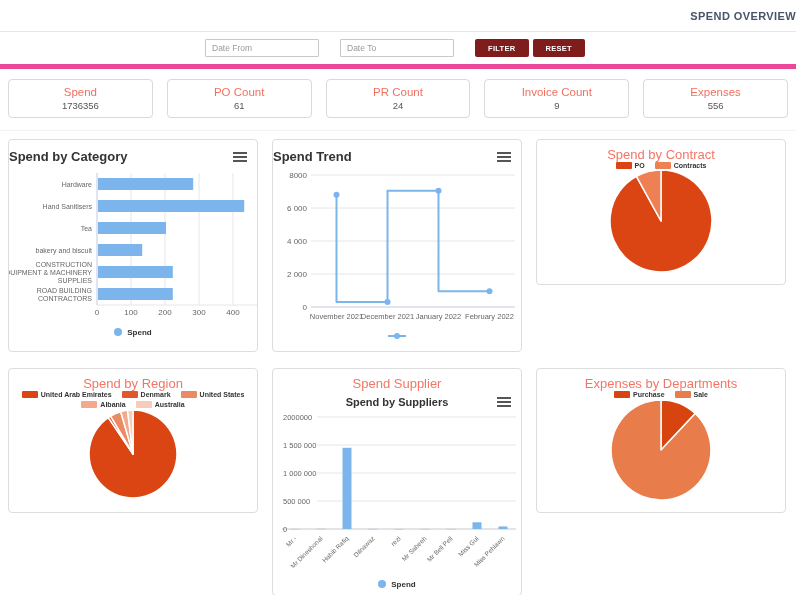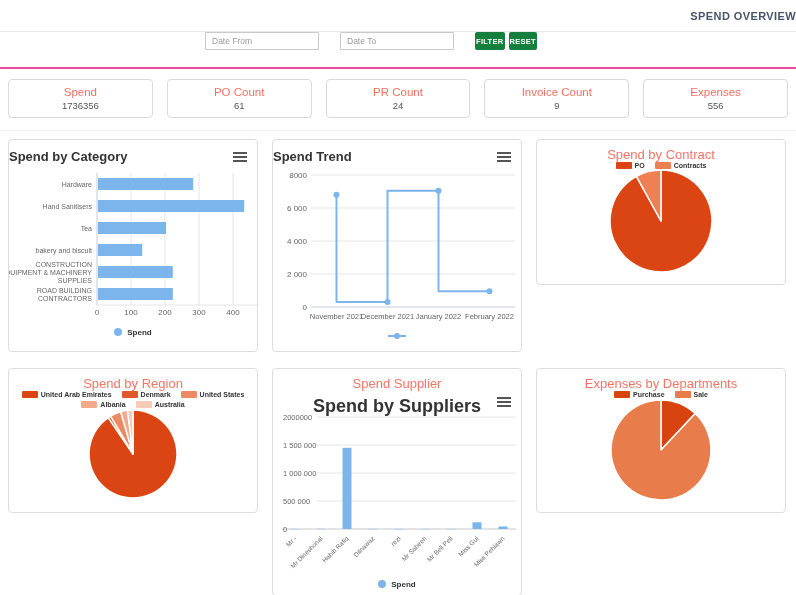--- a/index.html
+++ b/index.html
@@ -5,47 +5,47 @@
   * { margin:0; padding:0; box-sizing:border-box; }
   html,body { background:#fff; }
   .page {
     width:796px; height:595px; background:#fff; overflow:hidden; position:relative;
     font-family:"Liberation Sans", sans-serif; color:#333;
   }
   
   .topbar { height:32px; border-bottom:1px solid #e7e7e7; display:flex; align-items:center; padding-left:10px;justify-content:flex-end; }
   .topbar-title { font-size:11px; font-weight:700; color:#47546a; letter-spacing:.4px; }
   
-  .filterbar { height:37px; border-bottom:2px solid #ec4899; display:flex; padding-left:205px; }
+  .filterbar { height:37px; border-bottom:5px solid #ec4899; display:flex; align-items:center; padding-left:205px; }
   .date-input {
     width:114px; height:18px; border:1px solid #c9c9c9; border-radius:1px; font-size:8.5px;
     padding:0 6px; color:#555; margin-right:21px; font-family:"Liberation Sans", sans-serif;
   }
   .date-input::placeholder { color:#9a9a9a; }
   .btn {
-    height:18px; border:none; border-radius:2px; background:#15803d; color:#fff;
-    font-size:7.5px; font-weight:700; padding:0 1px; margin-right:4px; letter-spacing:.3px;
+    height:18px; border:none; border-radius:2px; background:#7f1d1d; color:#fff;
+    font-size:7.5px; font-weight:700; padding:0 13px; margin-right:4px; letter-spacing:.3px;
     font-family:"Liberation Sans", sans-serif; cursor:pointer;
   }
   
   .stats { display:flex; gap:14px; padding:10px 8px 12px 8px; border-bottom:1px solid #f3f3f3; }
   .stat-card {
     flex:1; height:39px; border:1px solid #d9d9d9; border-radius:4px; background:#fff;
     display:flex; flex-direction:column; align-items:center; justify-content:center;
   }
   .stat-label { font-size:11.5px; color:#F27060; }
   .stat-value { font-size:9.5px; color:#555; margin-top:2px; }
   
   .charts { display:grid; grid-template-columns:250px 250px 250px; column-gap:14px; row-gap:16px; padding:8px; align-items:start; }
   .card { width:250px; border:1px solid #ddd; border-radius:4px; background:#fff; position:relative; overflow:hidden; }
   .h213 { height:213px; } .h146 { height:146px; } .h145 { height:145px; } .h228 { height:228px; }
   .chart-title { font-size:13px; font-weight:700; color:#333; padding-top:9px; height:27px; }
   .card-title-orange { text-align:center; font-size:13px; color:#F47565; padding-top:7px; height:22px; }
   .card-title-orange.tall { height:24px; }
-  .inner-title { text-align:center; font-size:18px; font-weight:700; color:#333; height:20px; padding-top:3px; }
+  .inner-title { text-align:center; font-size:11px; font-weight:700; color:#333; height:20px; padding-top:3px; }
   .burger { position:absolute; right:10px; top:12px; width:14px; height:10px; display:flex; flex-direction:column; justify-content:space-between; cursor:pointer; }
   .burger span { display:block; height:2px; background:#555; }
   .burger.low { top:28px; }
   svg.plot { display:block; }
   
   .legend-bottom { display:flex; justify-content:center; align-items:center; gap:5px; height:22px; }
   .legend-bottom .dot { width:8px; height:8px; border-radius:50%; background:#7CB5EC; }
   .legend-bottom .lbl { font-size:8px; font-weight:700; color:#333; }
   .pie-legend { display:flex; flex-wrap:wrap; justify-content:center; align-items:center; column-gap:10px; row-gap:3px; padding:0 6px; }
   .pie-legend .item { display:flex; align-items:center; gap:3px; cursor:pointer; }

